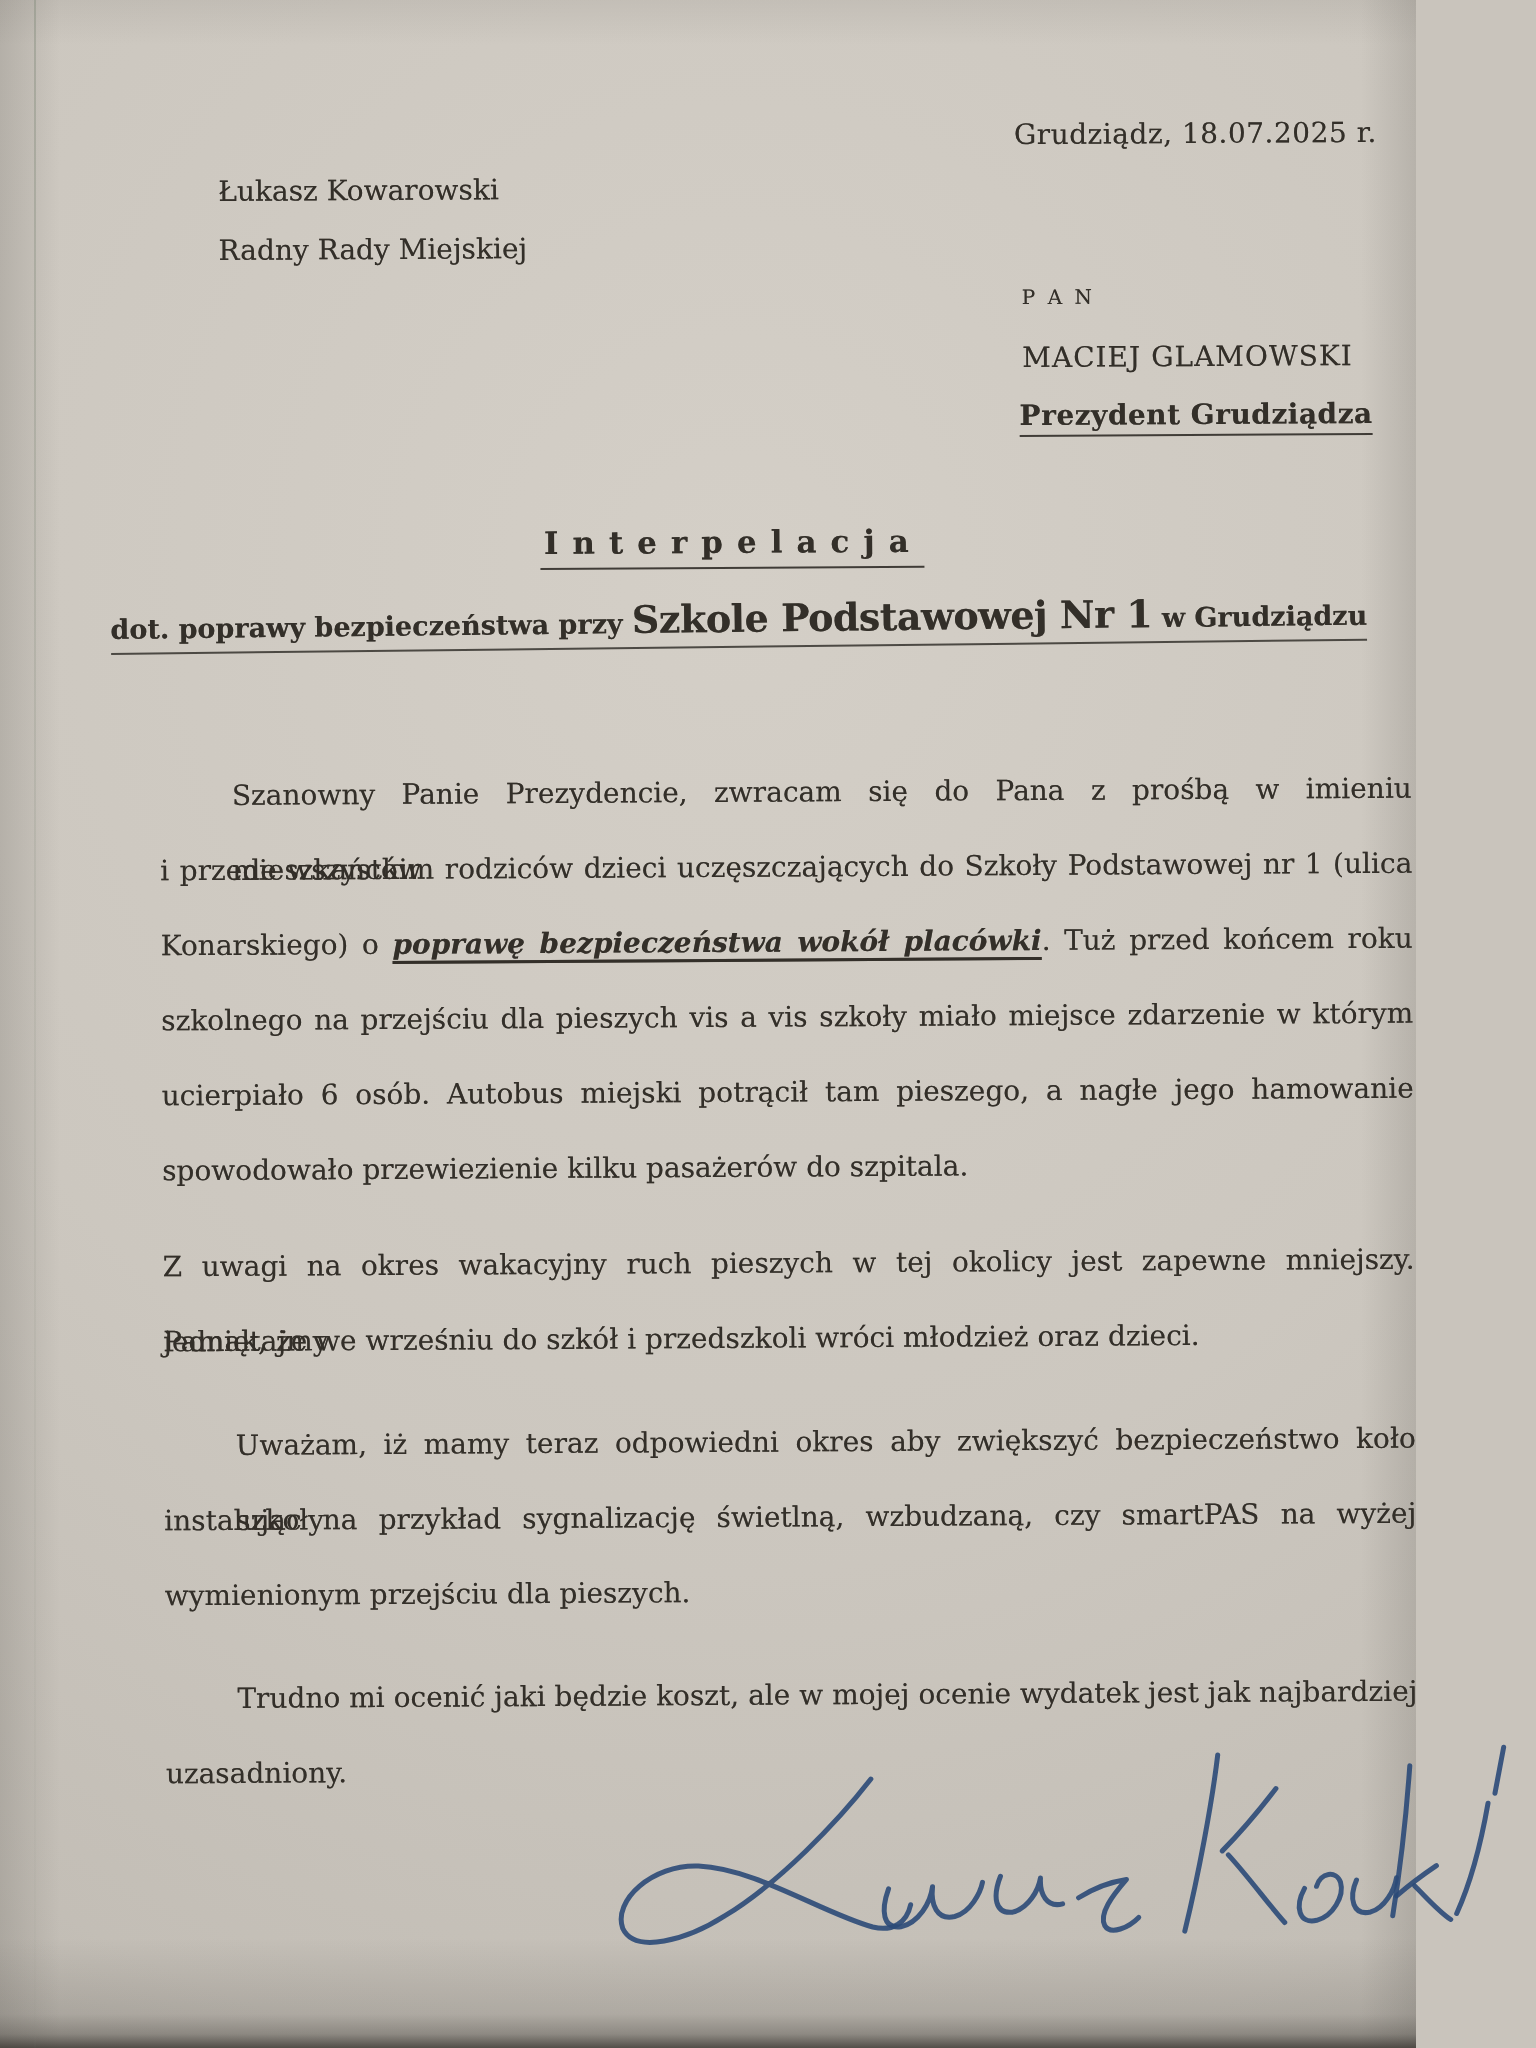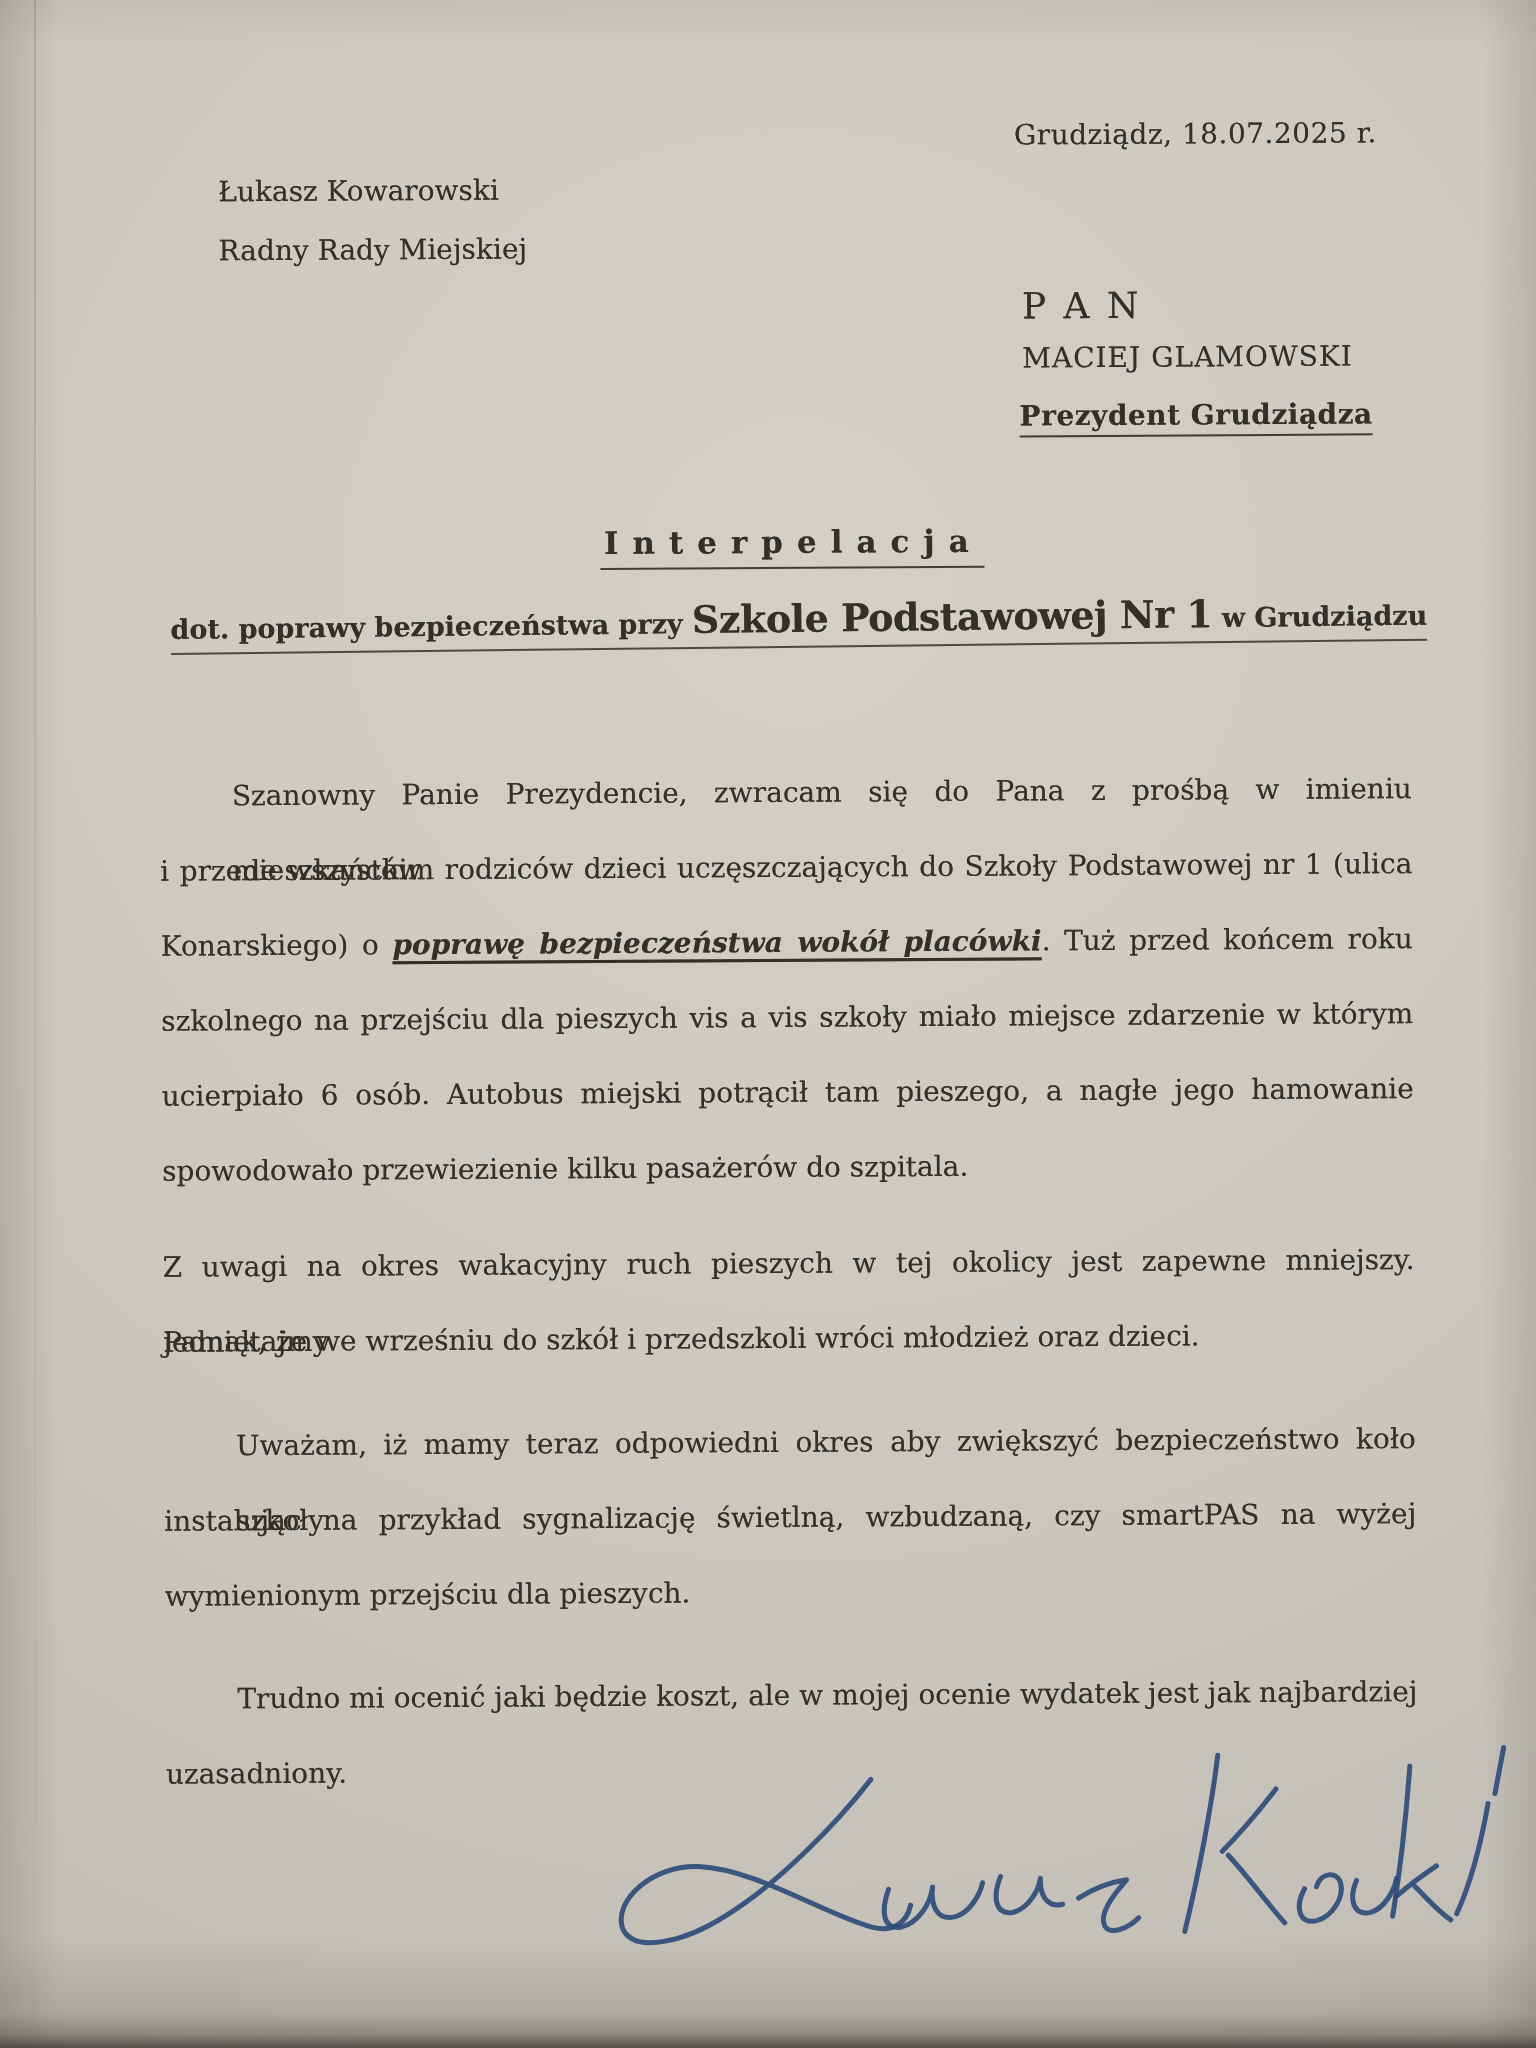--- a/index.html
+++ b/index.html
@@ -2,21 +2,21 @@
 <html lang="pl"><head>
 <meta charset="utf-8">
 <style>
   html,body{margin:0;padding:0;}
   body{
     width:1536px;height:2048px;overflow:hidden;
     font-family:"DejaVu Serif","Liberation Serif",serif;
     background:#c9c4bc;
   }
   .page{
-    position:relative;width:1536px;height:2048px;
+    position:relative;width:1416px;height:2048px;
     background:
       linear-gradient(to top, rgba(50,47,42,.78) 0px, rgba(60,57,52,.40) 14px, rgba(60,57,52,.16) 34px, rgba(60,57,52,0) 110px),
       linear-gradient(to right, rgba(95,92,86,.22) 0px, rgba(95,92,86,0) 60px),
       linear-gradient(to left, rgba(95,92,86,.20) 0px, rgba(95,92,86,0) 55px),
       linear-gradient(to bottom, rgba(110,106,100,.12) 0px, rgba(110,106,100,0) 45px),
       radial-gradient(130% 95% at 52% 28%, #d4cfc7 0%, #ccc7bf 48%, #c3beb6 78%, #b4afa7 100%);
     text-decoration: underline;
   }
   .crease{
     position:absolute;left:34px;top:0;width:2px;height:100%;
@@ -26,21 +26,21 @@
     position:absolute;inset:0;
     transform:rotate(-0.35deg);
     transform-origin:50% 40%;
     color:#332f29;
     text-shadow:0 0 0.5px rgba(45,41,35,.55);
   }
   .abs{position:absolute;}
   .date-line{left:1018px;top:120px;font-size:28px;letter-spacing:.5px;}
   .sender-name{left:222px;top:172px;font-size:28px;}
   .sender-title{left:222px;top:231px;font-size:28px;}
-  .rcp-salutation{left:1025px;top:287px;font-size:36px;letter-spacing:3px;}
+  .rcp-salutation{left:1025px;top:287px;font-size:20px;letter-spacing:3px;}
   .rcp-name{left:1025px;top:343px;font-size:28px;letter-spacing:1px;}
   .rcp-title{
     left:1022px;top:401px;font-size:28px;font-weight:bold;letter-spacing:.5px;
     border-bottom:2px solid rgba(43,40,35,.88);padding-bottom:3px;
   }
   .title-row{left:0;right:0;top:524px;text-align:center;transform:translateX(26px);}
   .title-text{
     display:inline-block;font-size:31px;font-weight:bold;letter-spacing:14px;
     border-bottom:2px solid rgba(43,40,35,.88);padding:0 2px 7px 4px;
   }

